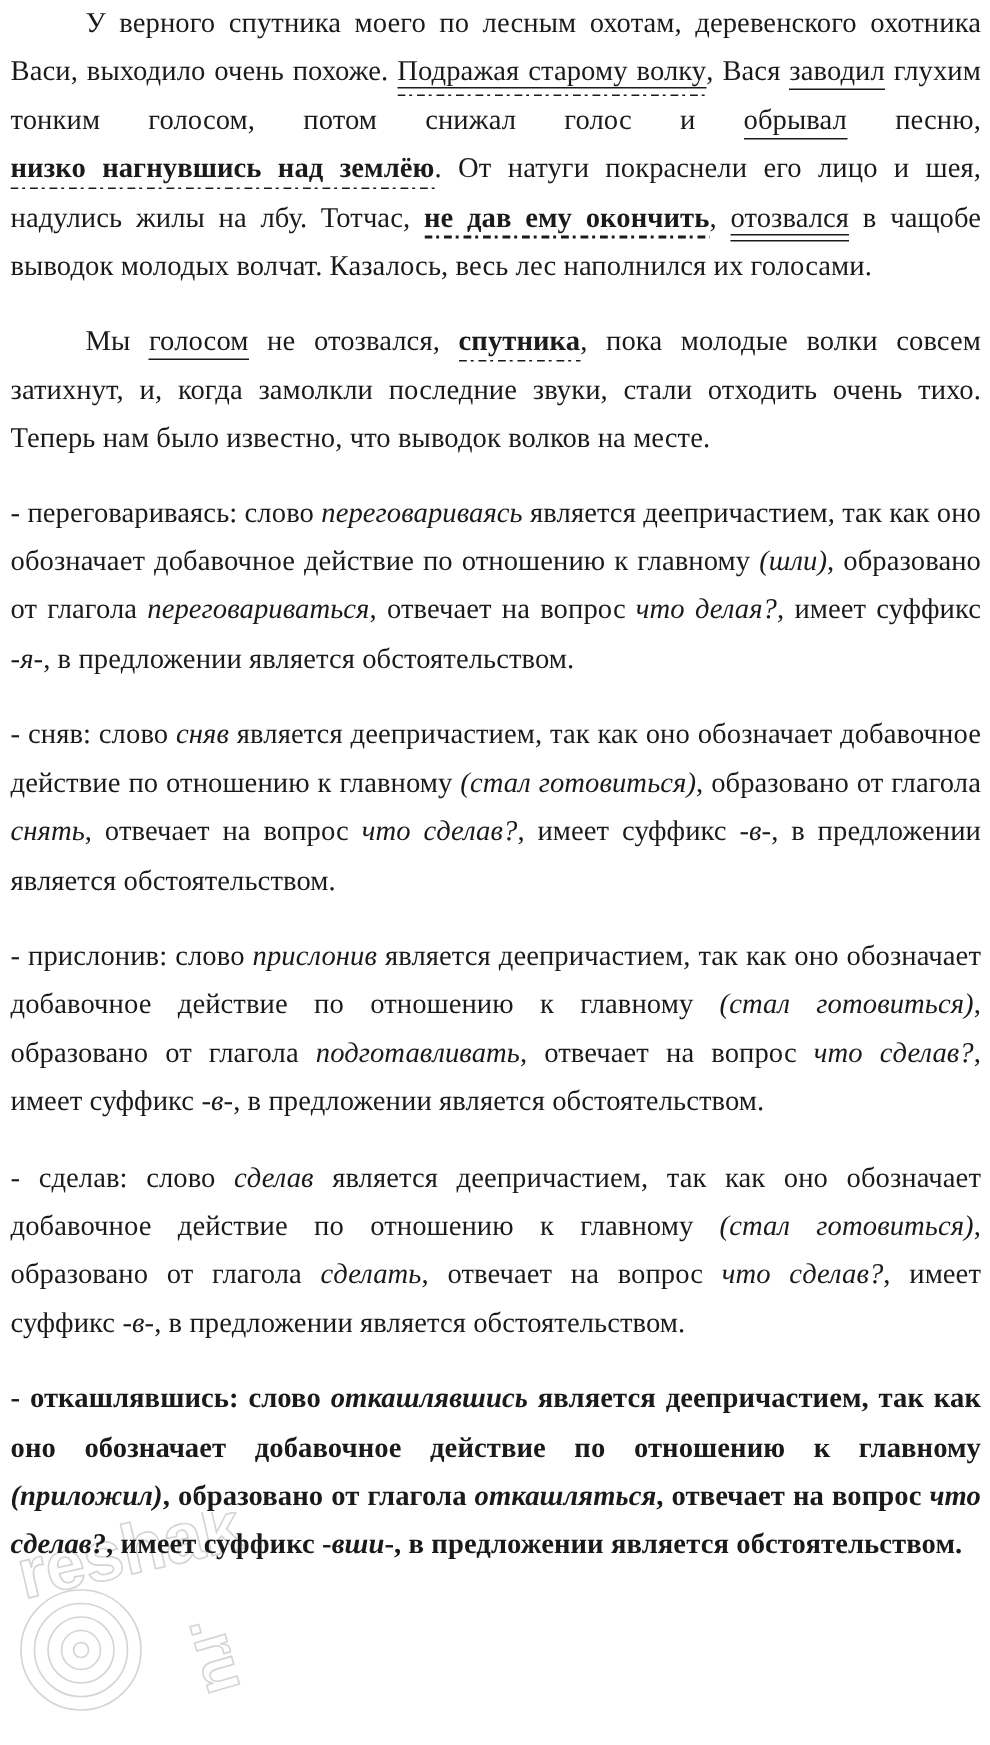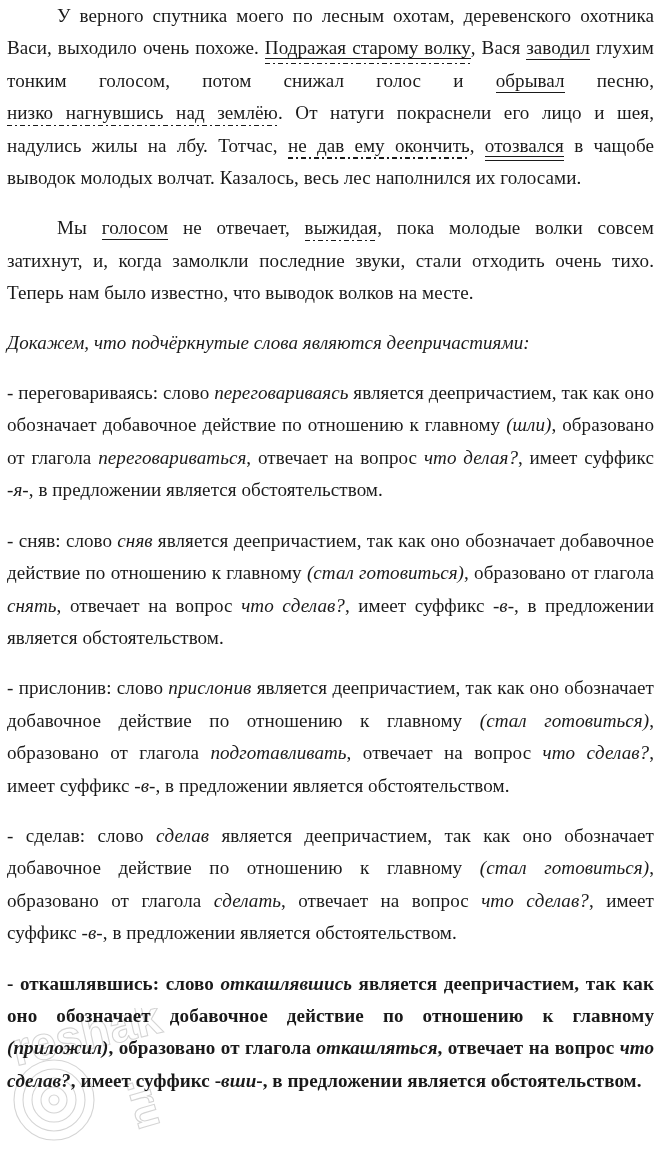--- a/index.html
+++ b/index.html
@@ -84,20 +84,21 @@
     left: 0;
     right: 0;
     bottom: -2px;
     border-bottom: 1.6px solid #1a1a1a;
   }
 
   
   .u-dashdot {
     position: relative;
     white-space: nowrap;
+    font-weight: bold;
   }
   .u-dashdot::after {
     content: "";
     position: absolute;
     left: 0;
     right: 0;
     bottom: -3px;
     height: 3px;
     background-image:
       linear-gradient(to right, #1a1a1a 0 5px, transparent 5px 8px,
@@ -194,23 +195,22 @@
       </g>
       <text class="wm-text" x="10" y="58" font-size="47" transform="rotate(-13 10 58)">reshak</text>
       <text class="wm-text" x="120" y="74" font-size="40" transform="rotate(74 120 74)">.ru</text>
     </svg>
   </div>
 
   <div class="content">
 
     <p class="body-para" id="p1"><span>У верного спутника моего по лесным охотам, деревенского охотника Васи, выходило очень похоже. </span><span class="u-solid-dashdot">Подражая старому волку</span><span>, Вася </span><span class="u-solid">заводил</span><span> глухим тонким голосом, потом снижал голос и </span><span class="u-solid">обрывал</span><span> песню, </span><span class="u-dashdot">низко нагнувшись над землёю</span><span>. От натуги покраснели его лицо и шея, надулись жилы на лбу. Тотчас, </span><span class="u-dashdot">не дав ему окончить</span><span>, </span><span class="u-double">отозвался</span><span> в чащобе выводок молодых волчат. Казалось, весь лес наполнился их голосами.</span></p>
 
-    <p class="body-para gap-after" id="p2" style="margin-top:18px;"><span>Мы </span><span class="u-solid">голосом</span><span> не отвечает, </span><span class="u-dashdot">выжидая</span><span>, пока молодые волки совсем затихнут, и, когда замолкли последние звуки, стали отходить очень тихо. Теперь нам было известно, что выводок волков на месте.</span></p>
-
-    <p class="heading-italic" id="h1"><span class="it">Докажем, что подчёркнутые слова являются деепричастиями:</span></p>
+    <p class="body-para gap-after" id="p2" style="margin-top:18px;"><span>Мы </span><span class="u-solid">голосом</span><span> не отозвался, </span><span class="u-dashdot">спутника</span><span>, пока молодые волки совсем затихнут, и, когда замолкли последние звуки, стали отходить очень тихо. Теперь нам было известно, что выводок волков на месте.</span></p>
+
 
     <p class="bullet-para" id="b1"><span>- переговариваясь: слово </span><span class="it">переговариваясь</span><span> является деепричастием, так как оно обозначает добавочное действие по отношению к главному </span><span class="it">(шли)</span><span>, образовано от глагола </span><span class="it">переговариваться</span><span>, отвечает на вопрос </span><span class="it">что делая?</span><span>, имеет суффикс -</span><span class="it">я</span><span>-, в предложении является обстоятельством.</span></p>
 
     <p class="bullet-para" id="b2"><span>- сняв: слово </span><span class="it">сняв</span><span> является деепричастием, так как оно обозначает добавочное действие по отношению к главному </span><span class="it">(стал готовиться)</span><span>, образовано от глагола </span><span class="it">снять</span><span>, отвечает на вопрос </span><span class="it">что сделав?</span><span>, имеет суффикс -</span><span class="it">в</span><span>-, в предложении является обстоятельством.</span></p>
 
     <p class="bullet-para" id="b3"><span>- прислонив: слово </span><span class="it">прислонив</span><span> является деепричастием, так как оно обозначает добавочное действие по отношению к главному </span><span class="it">(стал готовиться)</span><span>, образовано от глагола </span><span class="it">подготавливать</span><span>, отвечает на вопрос </span><span class="it">что сделав?</span><span>, имеет суффикс -</span><span class="it">в</span><span>-, в предложении является обстоятельством.</span></p>
 
     <p class="bullet-para" id="b4"><span>- сделав: слово </span><span class="it">сделав</span><span> является деепричастием, так как оно обозначает добавочное действие по отношению к главному </span><span class="it">(стал готовиться)</span><span>, образовано от глагола </span><span class="it">сделать</span><span>, отвечает на вопрос </span><span class="it">что сделав?</span><span>, имеет суффикс -</span><span class="it">в</span><span>-, в предложении является обстоятельством.</span></p>
 
     <p class="bullet-para" id="b5"><span>- откашлявшись: слово </span><span class="it">откашлявшись</span><span> является деепричастием, так как оно обозначает добавочное действие по отношению к главному </span><span class="it">(приложил)</span><span>, образовано от глагола </span><span class="it">откашляться</span><span>, отвечает на вопрос </span><span class="it">что сделав?</span><span>, имеет суффикс -</span><span class="it">вши</span><span>-, в предложении является обстоятельством.</span></p>

